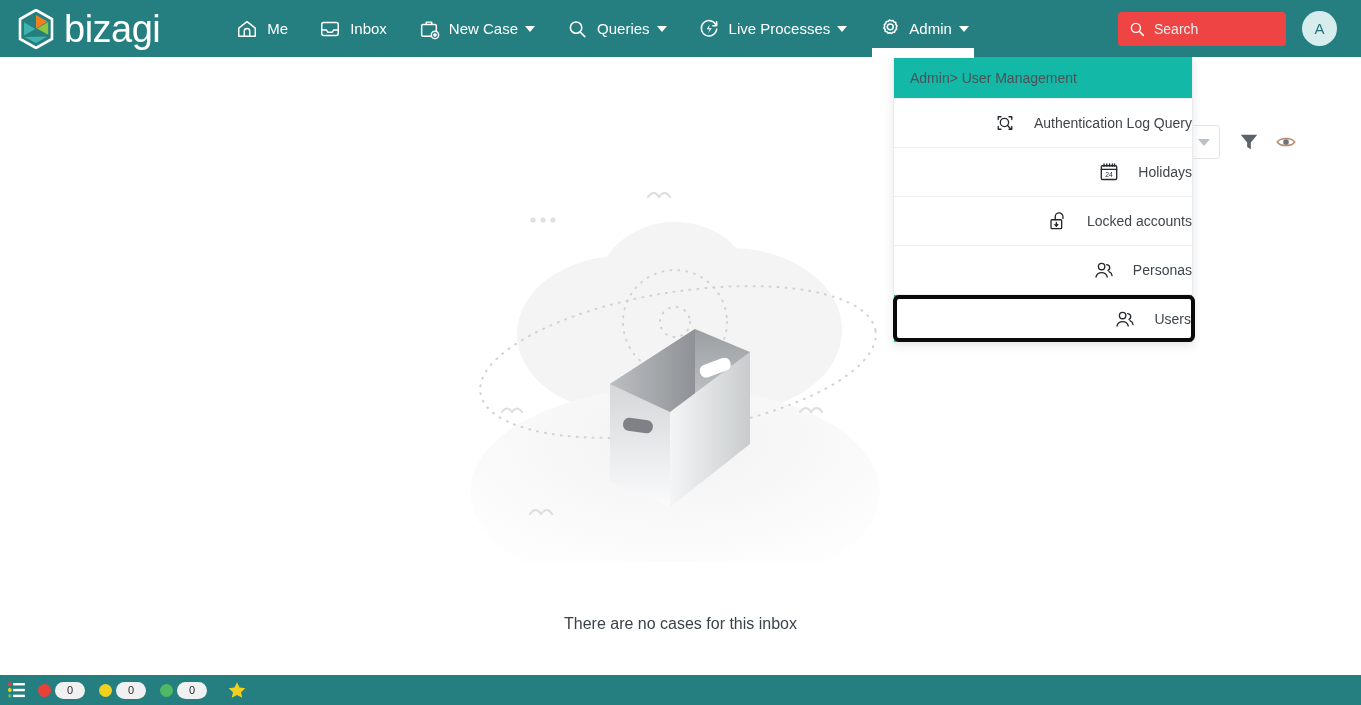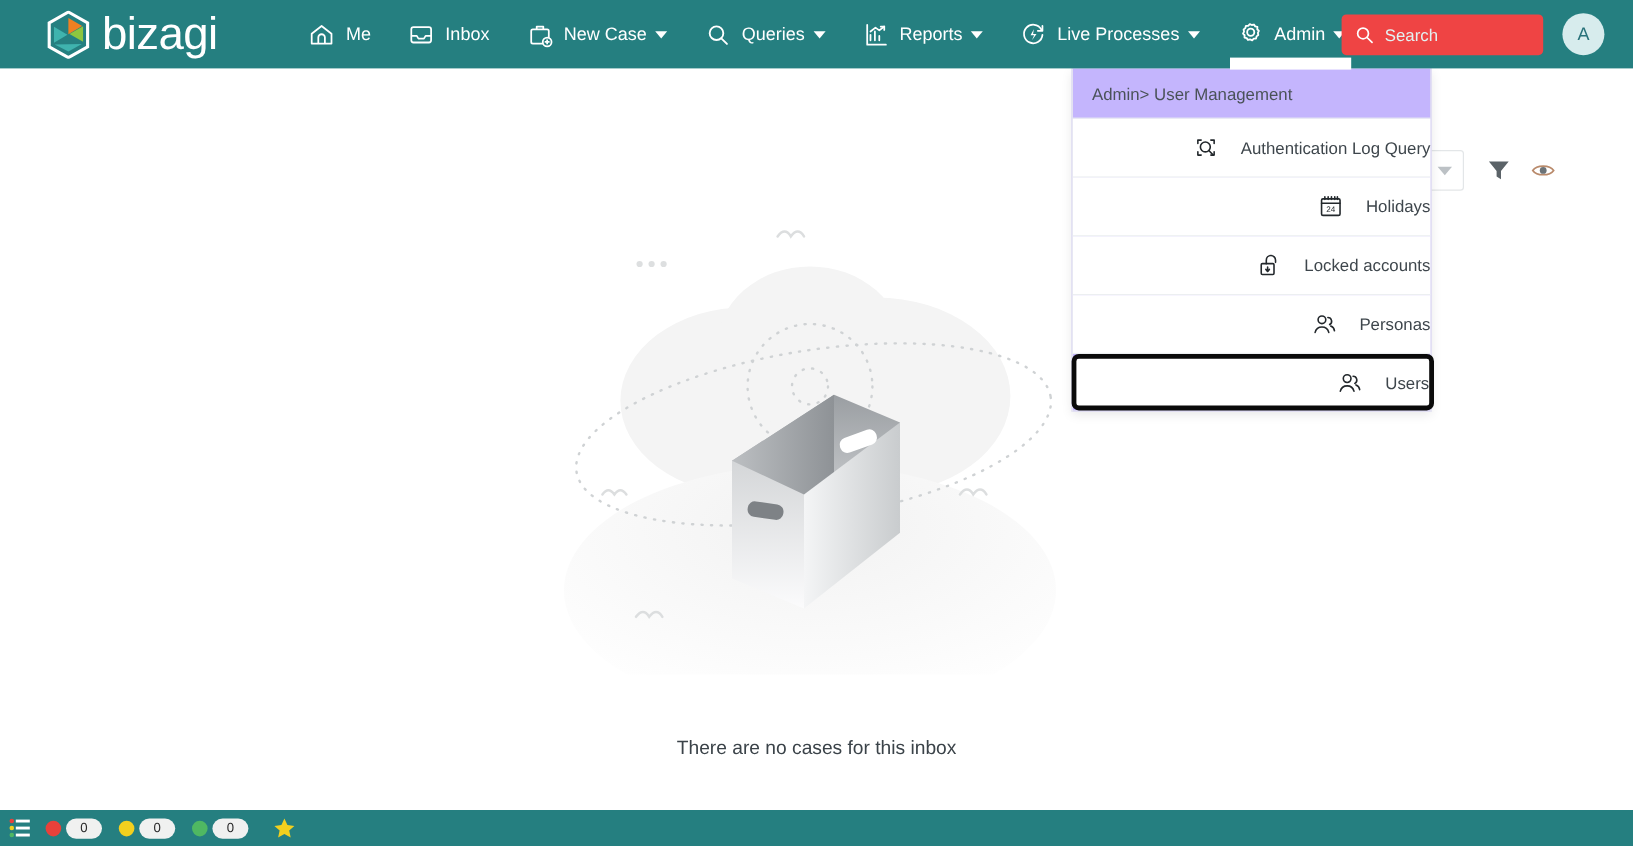--- a/index.html
+++ b/index.html
@@ -12,21 +12,21 @@
   #app { position: relative; width: 1361px; height: 705px; }
 
   
   .topnav {
     position: absolute; top: 0; left: 0;
     width: 1361px; height: 57px;
     background: #257f80;
     display: flex; align-items: center;
     z-index: 30;
   }
-  .brand { display: flex; align-items: center; margin-left: 39px; }
+  .brand { display: flex; align-items: center; margin-left: 18px; }
   .brand-logo { width: 36px; height: 40px; flex: 0 0 36px; }
   .brand-text {
     color: #ffffff; font-size: 38px; line-height: 38px;
     letter-spacing: -0.5px; margin-left: 10px; font-weight: 400;
   }
   .navitems { display: flex; align-items: center; margin-left: 62px; gap: 4px; }
   .navitem {
     display: flex; align-items: center;
     color: #ffffff; font-size: 15px;
     padding: 8px 13px; height: 40px;
@@ -115,21 +115,21 @@
   }
   .empty-msg {
     position: absolute; top: 558px; left: 0; width: 1361px;
     text-align: center; font-size: 16px; color: #3b4349;
   }
 
   
   .dropdown {
     position: absolute; left: 893px; top: 57px;
     width: 300px;
-    background: #c4b5fd;
+    background: #14b8a6;
     border-left: 1px solid #e9ecee;
     border-right: 1px solid #e9ecee;
     border-bottom: 1px solid #e9ecee;
     box-shadow: 0 3px 9px rgba(0,0,0,0.10);
     z-index: 20;
   }
   .dd-header {
     font-size: 14px; color: #4a5258;
     padding: 13px 0 12px 16px;
     border-bottom: 1px solid #eceff1;
@@ -236,32 +236,20 @@
         <span class="ico">
           <svg viewBox="0 0 24 24" width="22" height="22" fill="none" stroke="#ffffff" stroke-width="1.7" stroke-linecap="round">
             <circle cx="11" cy="10.5" r="6.2"></circle>
             <path d="M15.6 15.4 L20.5 20.3"></path>
           </svg>
         </span>
         <span>Queries</span>
         <i class="caret"></i>
       </div>
 
-      <div class="navitem">
-        <span class="ico">
-          <svg viewBox="0 0 24 24" width="22" height="22" fill="none" stroke="#ffffff" stroke-width="1.6" stroke-linecap="round" stroke-linejoin="round">
-            <path d="M4 3 V21 H21"></path>
-            <path d="M7 17 V12 M11 17 V9 M15 17 V13"></path>
-            <path d="M7 9 L11.5 5.5 L15 8 L19.5 4.5"></path>
-            <path d="M19.5 4.5 H16.3 M19.5 4.5 V7.6"></path>
-          </svg>
-        </span>
-        <span>Reports</span>
-        <i class="caret"></i>
-      </div>
 
       <div class="navitem">
         <span class="ico">
           <svg viewBox="0 0 24 24" width="22" height="22" fill="none" stroke="#ffffff" stroke-width="1.6" stroke-linecap="round" stroke-linejoin="round">
             <path d="M19.4 7.2 A8.4 8.4 0 1 0 20.4 12"></path>
             <path d="M20.4 4 V8.4 H16.2"></path>
             <path d="M12.6 7 L9.6 12.4 H12.8 L10.9 17 L15 11.3 H11.9 Z" fill="#ffffff" stroke="none"></path>
           </svg>
         </span>
         <span>Live Processes</span>

